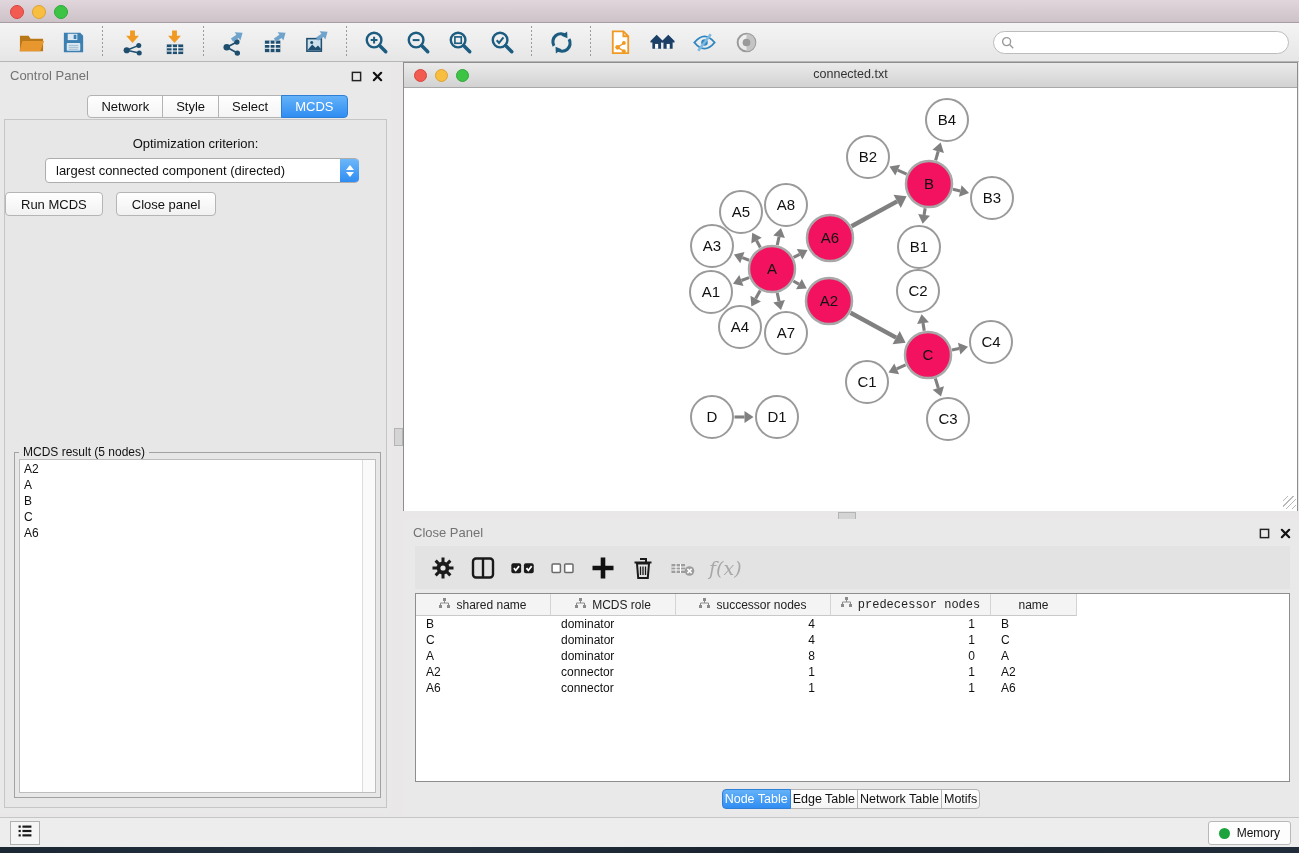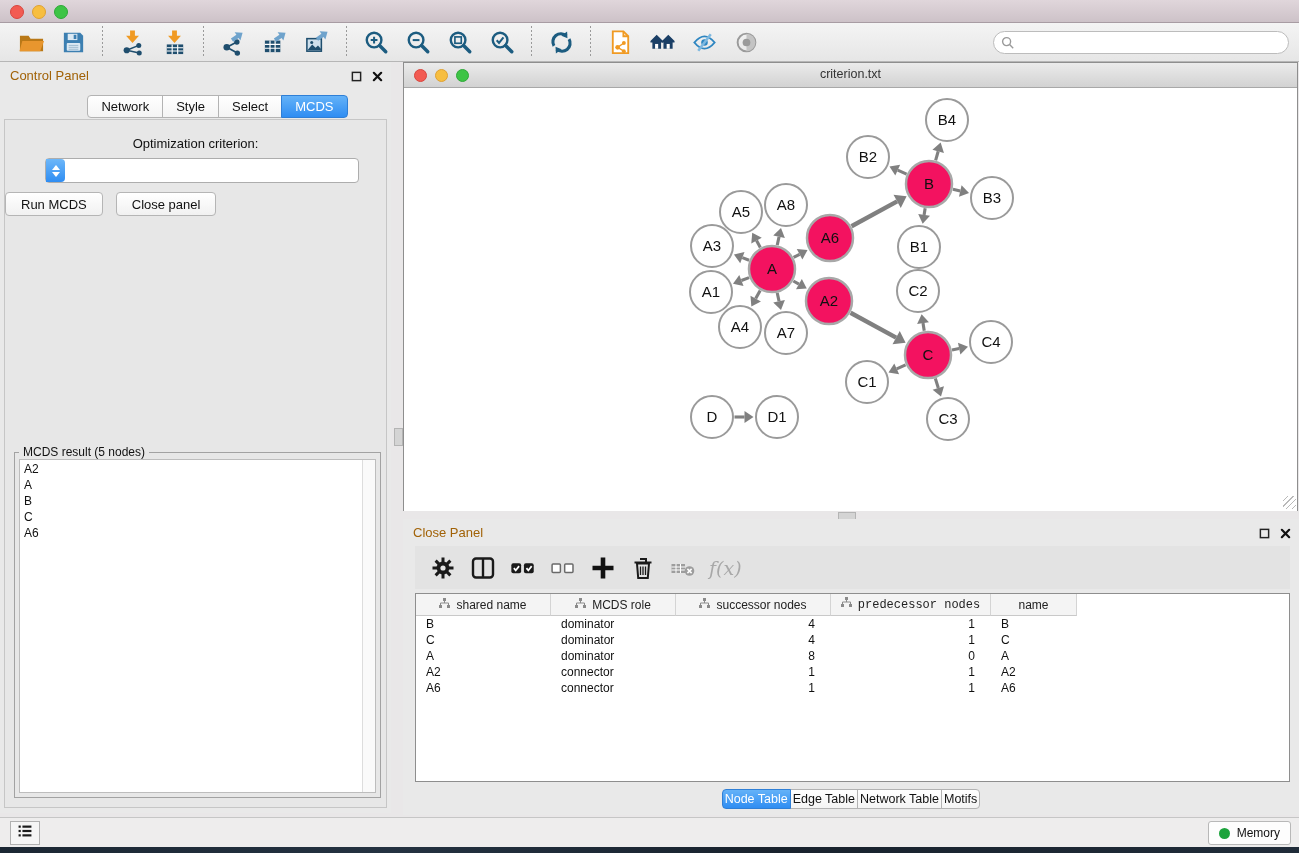--- a/index.html
+++ b/index.html
@@ -25,21 +25,21 @@
   .tb-sep{width:1px;height:32px;margin:0 8px;flex:0 0 auto;
     background-image:linear-gradient(#9a9a9a 40%,rgba(0,0,0,0) 0%);background-size:1px 4px;background-repeat:repeat-y;}
   .search-wrap{margin-left:auto;position:relative;width:296px;height:23px;flex:0 0 auto;}
   .search-input{width:100%;height:100%;box-sizing:border-box;border:1px solid #bcbcbc;border-radius:12px;
     background:#fff;padding:0 10px 0 26px;font-size:12px;color:#333;outline:none;}
   .search-glass{position:absolute;left:8px;top:5px;}
 
   
   .control-panel{position:absolute;left:0;top:62px;width:391px;height:751px;background:#e9e9e9;}
   .panel-head{position:relative;height:26px;}
-  .panel-title{position:absolute;left:10px;top:6px;font-size:13px;color:#a16207;}
+  .panel-title{position:absolute;left:10px;top:6px;font-size:13px;color:#737373;}
   .panel-btns{position:absolute;right:8px;top:6px;display:flex;gap:10px;align-items:center;}
   .cp-tabs{position:absolute;left:0;right:0;top:33px;display:flex;justify-content:center;padding-left:44px;}
   .seg-tab{border:1px solid #b3b3b3;background:linear-gradient(#fff,#f4f4f4);font-size:13px;color:#111;
     padding:3px 13px;margin-left:-1px;position:relative;}
   .seg-tab:first-child{border-radius:4px 0 0 4px;margin-left:0;}
   .seg-tab:last-child{border-radius:0 4px 4px 0;}
   .seg-tab.active{background:linear-gradient(#64b2f8,#2f8df2);border-color:#2f7fd6;color:#fff;z-index:1;}
   .cp-body{position:absolute;left:4px;right:4px;top:57px;bottom:5px;background:#e7e7e7;border:1px solid #c6c6c6;}
   .opt-label{position:absolute;left:0;right:0;top:16px;text-align:center;font-size:13px;color:#111;}
   .dropdown{position:absolute;left:40px;top:38px;width:312px;height:23px;background:#fff;border:1px solid #adadad;
@@ -288,20 +288,21 @@
     </div>
     <div class="cp-tabs" id="cp-tabs">
         <div class="seg-tab">Network</div>
         <div class="seg-tab">Style</div>
         <div class="seg-tab">Select</div>
         <div class="seg-tab active">MCDS</div>
       </div>
     <div class="cp-body">
       <div class="opt-label">Optimization criterion:</div>
       <div class="dropdown">
+        <span class="dd-text">largest connected component (directed)</span>
         <span class="dd-stepper">
           <span class="tri up"></span>
             <span class="tri down"></span>
         </span>
       </div>
       <div class="cp-buttons">
         <div class="push-btn">Run MCDS</div>
         <div class="push-btn">Close panel</div>
       </div>
       <div class="result-box">
@@ -323,21 +324,21 @@
   <div class="split-v"></div>
   <div class="split-h"></div>
 
   <div class="net-window">
     <div class="net-titlebar">
       <div class="lights">
         <div class="light red"></div>
         <div class="light yellow"></div>
         <div class="light green"></div>
       </div>
-      <div class="title">criterion.txt</div>
+      <div class="title">connected.txt</div>
     </div>
     <div class="net-canvas">
       <svg id="graph-svg" width="893" height="423" viewBox="0 0 893 423">
           <g>
             <line x1="356.2945873007054" y1="159.4771443916196" x2="352.5275882745745" y2="152.5507268274434" stroke="#808080" stroke-width="3.1"></line>
             <polygon points="348.2276407523846,144.64437170599754 357.76774475228837,149.70081716412537 347.28743179686063,155.40063649076146" fill="#808080"></polygon>
             <line x1="373.23557353073306" y1="157.06594957379158" x2="375.05485143882345" y2="148.7492505653785" stroke="#808080" stroke-width="3.1"></line>
             <polygon points="376.97812334807236,139.95715040881214 380.8820600425922,150.0239524474529 369.2276428350547,147.4745486833041" fill="#808080"></polygon>
             <line x1="345.1232201260998" y1="172.23056771500492" x2="338.34674881231666" y2="169.63292037805468" stroke="#808080" stroke-width="3.1"></line>
             <polygon points="329.9430337565982,166.41149627336262 340.48183712170425,164.06312478834795 336.2116605029291,175.2027159677614" fill="#808080"></polygon>

